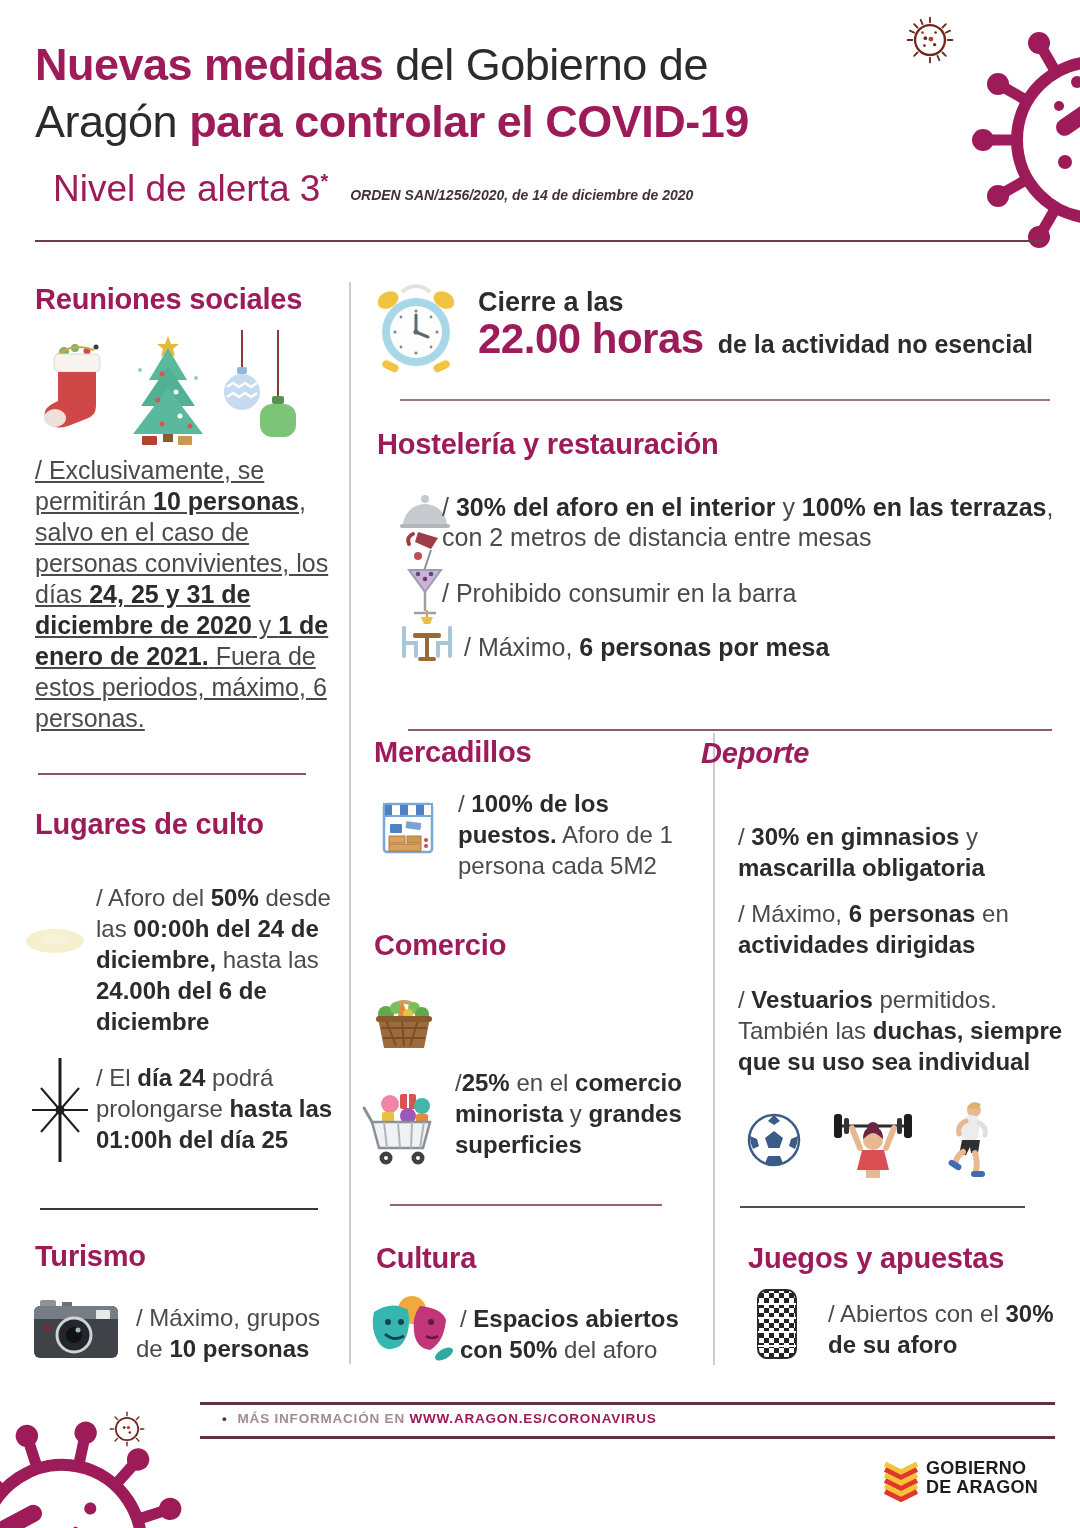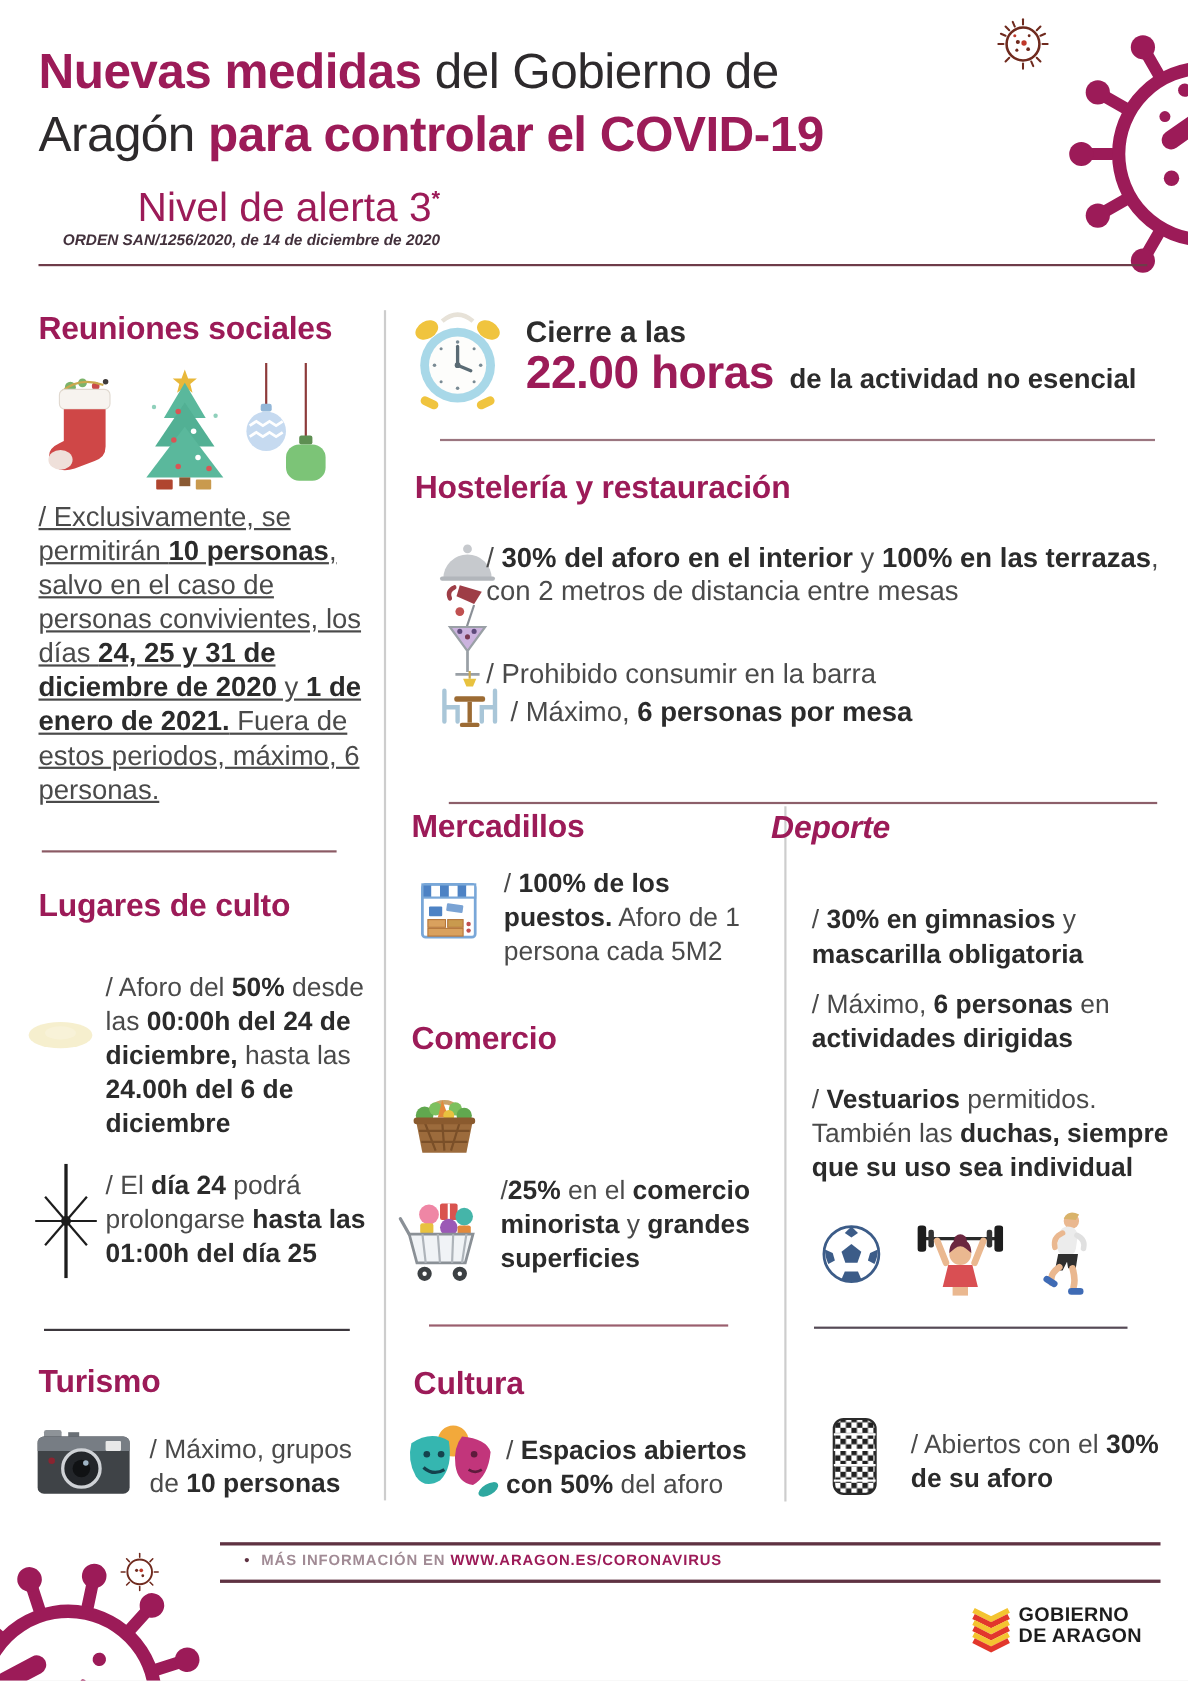--- a/index.html
+++ b/index.html
@@ -197,21 +197,21 @@
         </g>
       <circle cx="32" cy="28" r="2.4" fill="#c0392b"></circle>
     </svg>
   </div>
 
   <h1 id="title" class="abs" style="left:35px; top:36px; width:900px;">
     <span class="acc">Nuevas medidas</span><span class="dark"> del Gobierno de</span><br>
     <span class="dark">Aragón </span><span class="acc">para controlar el COVID-19</span>
   </h1>
 
-  <div id="alert-row" class="abs" style="left:35px; top:168px;flex-direction:column;">
+  <div id="alert-row" class="abs" style="left:53px; top:168px;">
     <span class="alert-level"><span>Nivel de alerta 3</span><span class="alert-ast">*</span></span>
     <span class="order-ref">ORDEN SAN/1256/2020, de 14 de diciembre de 2020</span>
   </div>
 
   <div class="abs hrule" style="left:35px; top:240px; width:1008px; background:#6e3c49;"></div>
 
   <div class="abs vrule" style="left:349px; top:282px; height:1082px;"></div>
   <div class="abs vrule" style="left:713px; top:733px; height:632px;"></div>
 
   <h2 class="abs sec-title" style="left:35px; top:283px;">Reuniones sociales</h2>
@@ -361,21 +361,21 @@
       <circle cx="12" cy="8" r="4" fill="#c05050"></circle>
       <polygon points="3,22 35,22 19,44" fill="#cbb3de"></polygon>
       <circle cx="12" cy="26" r="2.3" fill="#5d4a7a"></circle>
         <circle cx="19" cy="31" r="2.3" fill="#7a3a52"></circle>
         <circle cx="25" cy="26" r="2.3" fill="#5d4a7a"></circle>
       <polygon points="3,22 35,22 19,44" fill="none" stroke="#9aa0a6" stroke-width="2"></polygon>
       <line x1="19" y1="44" x2="19" y2="63" stroke="#9aa0a6" stroke-width="2.5"></line>
       <line x1="8" y1="65" x2="30" y2="65" stroke="#9aa0a6" stroke-width="2.5"></line>
     </svg>
   </div>
-  <p class="abs bullet b23" style="left:442px; top:598px; width:520px;">/ Prohibido consumir en la barra</p>
+  <p class="abs bullet b23" style="left:442px; top:578px; width:520px;">/ Prohibido consumir en la barra</p>
 
   <div class="abs" style="left:396px; top:610px;">
     <svg width="62" height="56" viewBox="0 0 62 56">
       <line x1="31" y1="0" x2="31" y2="7" stroke="#caa84e" stroke-width="2"></line>
       <polygon points="25,7 37,7 34,14 28,14" fill="#e8c23f"></polygon>
       <path d="M8 18 v28 M8 33 h12 v13" stroke="#a9c6d8" stroke-width="4" fill="none" stroke-linecap="round"></path>
       <path d="M54 18 v28 M54 33 h-12 v13" stroke="#a9c6d8" stroke-width="4" fill="none" stroke-linecap="round"></path>
       <rect x="17" y="23" width="28" height="5" rx="2" fill="#9c6b33"></rect>
       <rect x="29" y="28" width="4" height="19" fill="#9c6b33"></rect>
       <rect x="22" y="47" width="18" height="4" rx="2" fill="#9c6b33"></rect>
@@ -506,20 +506,21 @@
       <path d="M58 44 q6 4 12 0" stroke="#5e1b3c" stroke-width="2.5" fill="none"></path>
       <path d="M6 20 q18 -12 34 -2 q4 24 -8 36 q-14 8 -22 -4 q-8 -14 -4 -30 z" fill="#35b6b0"></path>
       <circle cx="20" cy="30" r="3" fill="#14424d"></circle>
         <circle cx="33" cy="30" r="3" fill="#14424d"></circle>
       <path d="M17 42 q9 8 19 2" stroke="#14424d" stroke-width="3" fill="none"></path>
       <ellipse cx="76" cy="62" rx="10" ry="5" fill="#2fa8a0" transform="rotate(-30 76 62)"></ellipse>
     </svg>
   </div>
   <p class="abs bullet b24" style="left:460px; top:1303px; width:260px;"><span class="seg-r">/ </span><span class="seg-b">Espacios abiertos con 50%</span><span class="seg-r"> del aforo</span></p>
 
+  <h2 class="abs sec-title" style="left:748px; top:1242px;">Juegos y apuestas</h2>
 
   <div class="abs" style="left:754px; top:1288px;">
     <svg width="46" height="72" viewBox="0 0 46 72">
       <defs>
         <pattern id="chk" width="10" height="10" patternUnits="userSpaceOnUse">
           <rect width="10" height="10" fill="#ffffff"></rect>
           <rect width="5" height="5" fill="#222222"></rect>
           <rect x="5" y="5" width="5" height="5" fill="#222222"></rect>
         </pattern>
       </defs>

